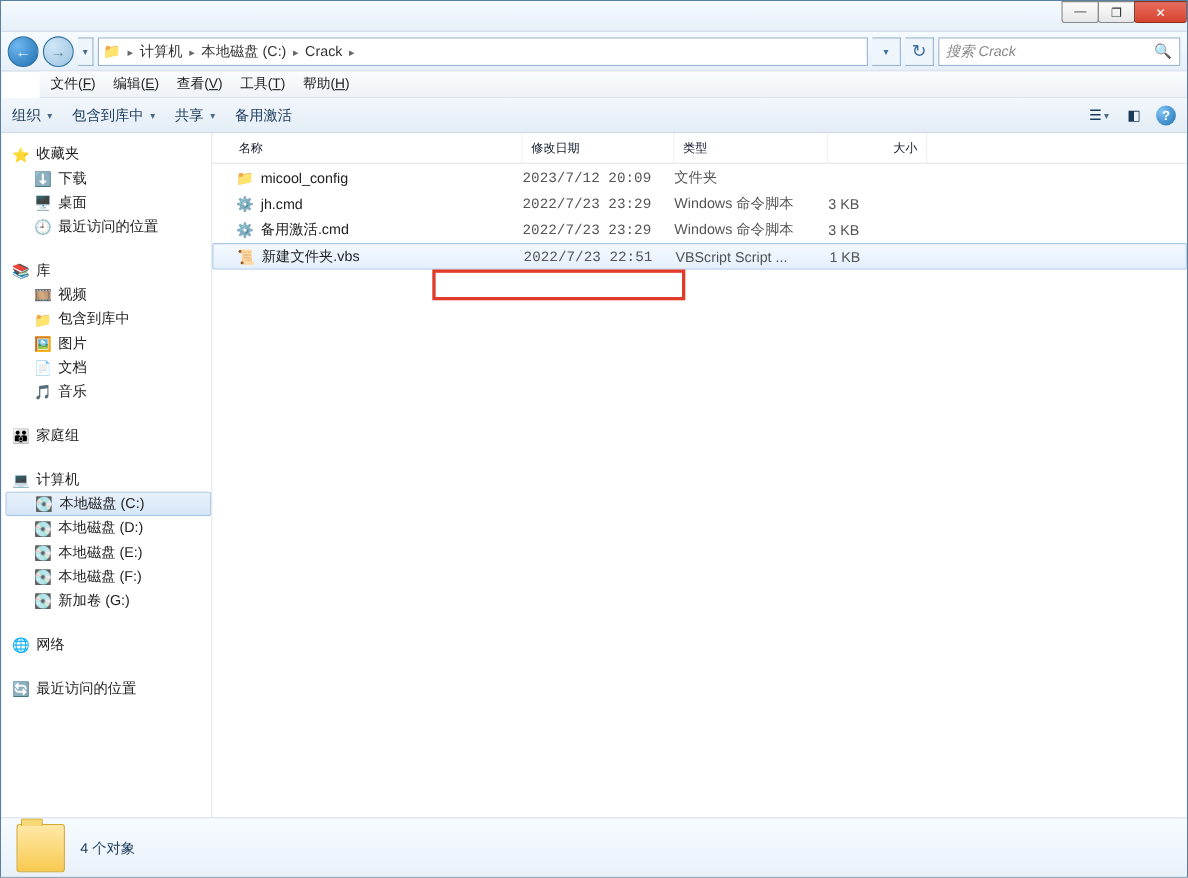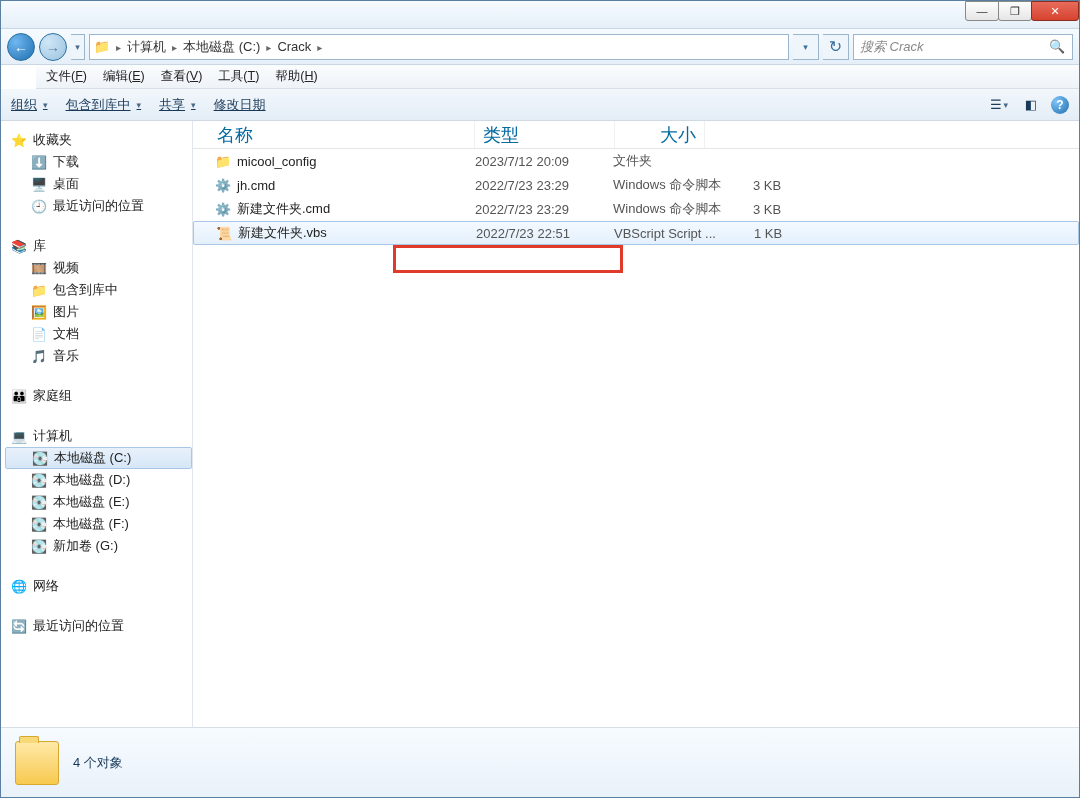--- a/index.html
+++ b/index.html
@@ -57,67 +57,67 @@
     display:flex; align-items:center; gap:16px; padding:0 10px;
     font-size:12.5px; color:#222; border-bottom:1px solid #d6dfe8;margin-left:35px;
   }
   .menubar span u { text-decoration:underline; }
   
   .toolbar {
     height:32px; background:linear-gradient(#f2f7fb,#e4edf6);
     display:flex; align-items:center; padding:0 10px; gap:18px;
     font-size:13px; color:#1a3a5a; border-bottom:1px solid #cfd9e3;
   }
-  .toolbar .tbtn { display:flex; align-items:center; gap:4px;text-decoration:underline;}
+  .toolbar .tbtn { display:flex; align-items:center; gap:4px;}
   .caret::after { content:"▾"; font-size:9px; color:#4a6a8a; margin-left:2px;}
   .toolbar .right { margin-left:auto; display:flex; gap:8px; align-items:center;}
   .iconbtn { width:24px; height:22px; display:flex; align-items:center; justify-content:center; }
   .help { width:18px;height:18px;border-radius:50%;background:radial-gradient(circle at 30% 30%,#7fc4f7,#1e6fb0);color:#fff;font-size:12px;font-weight:bold;display:flex;align-items:center;justify-content:center;}
   
   .body { flex:1; display:flex; overflow:hidden;}
   .sidebar {
     width:192px; border-right:1px solid #e0e6ec; padding:8px 0 8px 4px;
     font-size:13px; color:#222; overflow:auto;
   }
   .sidegroup { margin-bottom:18px;}
   .sidehead { display:flex; align-items:center; gap:6px; padding:2px 6px;}
   .sideitem { display:flex; align-items:center; gap:6px; padding:2px 6px 2px 26px; height:22px;}
   .sideitem.sel { background:linear-gradient(#e8f1fb,#d6e6f7); border:1px solid #a8c7e6; border-radius:2px; }
   .sideicon { width:16px; height:16px; display:inline-flex; align-items:center; justify-content:center; font-size:13px;}
   
   .main { flex:1; display:flex; flex-direction:column; }
   .cols {
-    height:28px; display:flex; font-size:18px; color:#0369a1;
+    height:28px; display:flex; font-size:11px; color:#0f172a;
     border-bottom:1px solid #e6e6e6;
   }
   .col { display:flex; align-items:center; padding:0 8px; border-right:1px solid #f0f0f0;}
   .c-name { width:282px; padding-left:24px;}
   
   .c-date { width:138px; }
   .c-type { width:140px; }
   .c-size { width:90px; text-align:center; justify-content:flex-end;}
   .rows { flex:1; position:relative; }
   .row {
     height:24px; display:flex; align-items:center; font-size:13px; color:#222;
   }
   .row .r-name { width:282px; display:flex; align-items:center; gap:6px; padding-left:22px;}
-  .row .r-date { width:138px; color:#555;}
+  .row .r-date { width:138px; color:#555;font-family:Liberation Mono, monospace;}
   .row .r-type { width:140px; color:#555;}
   .row .r-size { width:90px; text-align:left; color:#555;}
   .row.sel {
     background:linear-gradient(#f4f9ff,#e4f0fc); border:1px solid #a8c7e6; border-radius:2px;
   }
   .redbox {
     position:absolute; border:3px solid #e03a2a; pointer-events:none;
     left:200px; top:96px; width:230px; height:28px;
   }
   .fileicon { width:16px;height:16px; display:inline-flex; align-items:center; justify-content:center; font-size:13px;}
   
   .status {
-    height:70px; border-top:1px solid #d6dfe8; background:linear-gradient(#f6fbff,#e9f1f9);
+    height:54px; border-top:1px solid #d6dfe8; background:linear-gradient(#f6fbff,#e9f1f9);
     display:flex; align-items:center; gap:14px; padding:4px 14px; font-size:13px; color:#1a3a5a;
   }
   .bigfolder {
     width:44px;height:44px; background:linear-gradient(#ffe9a8,#f7c94f);
     border:1px solid #d6a92e; border-radius:3px; position:relative;
   }
   .bigfolder::before{
     content:""; position:absolute; top:-6px; left:3px; width:18px; height:6px;
     background:#f7d978; border:1px solid #d6a92e; border-bottom:none; border-radius:2px 2px 0 0;
   }
@@ -180,21 +180,21 @@
     <span><span>编辑(</span><u>E</u><span>)</span></span>
     <span><span>查看(</span><u>V</u><span>)</span></span>
     <span><span>工具(</span><u>T</u><span>)</span></span>
     <span><span>帮助(</span><u>H</u><span>)</span></span>
   </div>
 
   <div class="toolbar">
     <span class="tbtn caret">组织</span>
     <span class="tbtn caret">包含到库中</span>
     <span class="tbtn caret">共享</span>
-    <span class="tbtn">修改日期</span>
+    <span class="tbtn">备用激活</span>
     <div class="right">
       <div class="iconbtn caret">
         <span>☰</span>
       </div>
       <div class="iconbtn">
         <span>◧</span>
       </div>
       <div class="help">
         <span>?</span>
       </div>
@@ -290,20 +290,21 @@
         <div class="sidehead">
           <span class="sideicon">🔄</span>
           <span>最近访问的位置</span>
         </div>
       </div>
     </div>
 
     <div class="main">
       <div class="cols">
         <div class="col c-name">名称</div>
+        <div class="col c-date">修改日期</div>
         <div class="col c-type">类型</div>
         <div class="col c-size">大小</div>
       </div>
       <div class="rows" id="rows">
 
         <div class="row">
             <div class="r-name">
               <span class="fileicon">📁</span>
               <span>micool_config</span>
             </div>
@@ -316,21 +317,21 @@
               <span class="fileicon">⚙️</span>
               <span>jh.cmd</span>
             </div>
             <div class="r-date">2022/7/23 23:29</div>
             <div class="r-type">Windows 命令脚本</div>
             <div class="r-size">3 KB</div>
           </div>
           <div class="row">
             <div class="r-name">
               <span class="fileicon">⚙️</span>
-              <span>新建文件夹.cmd</span>
+              <span>备用激活.cmd</span>
             </div>
             <div class="r-date">2022/7/23 23:29</div>
             <div class="r-type">Windows 命令脚本</div>
             <div class="r-size">3 KB</div>
           </div>
           <div class="row sel">
             <div class="r-name">
               <span class="fileicon">📜</span>
               <span>新建文件夹.vbs</span>
             </div>

